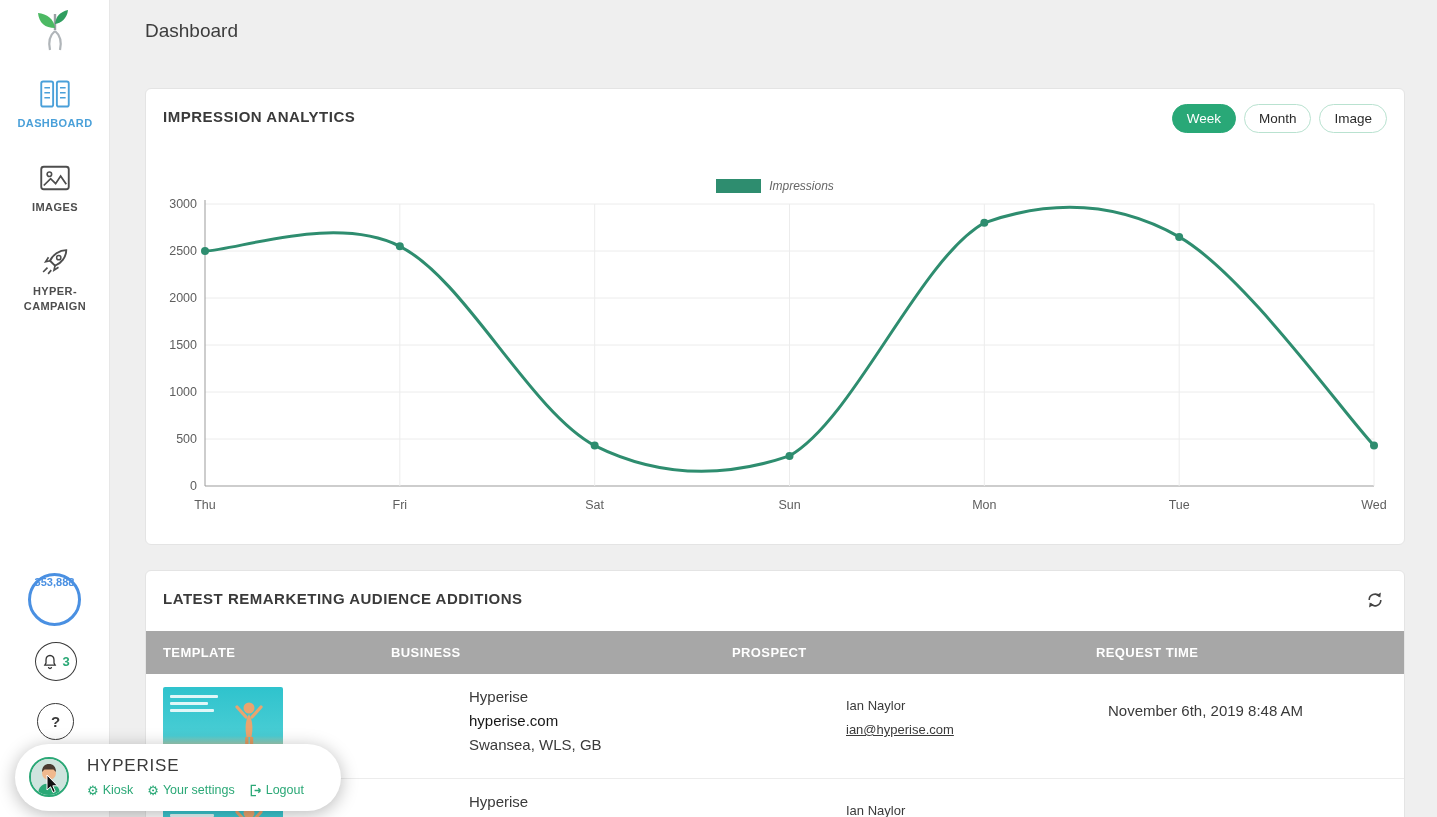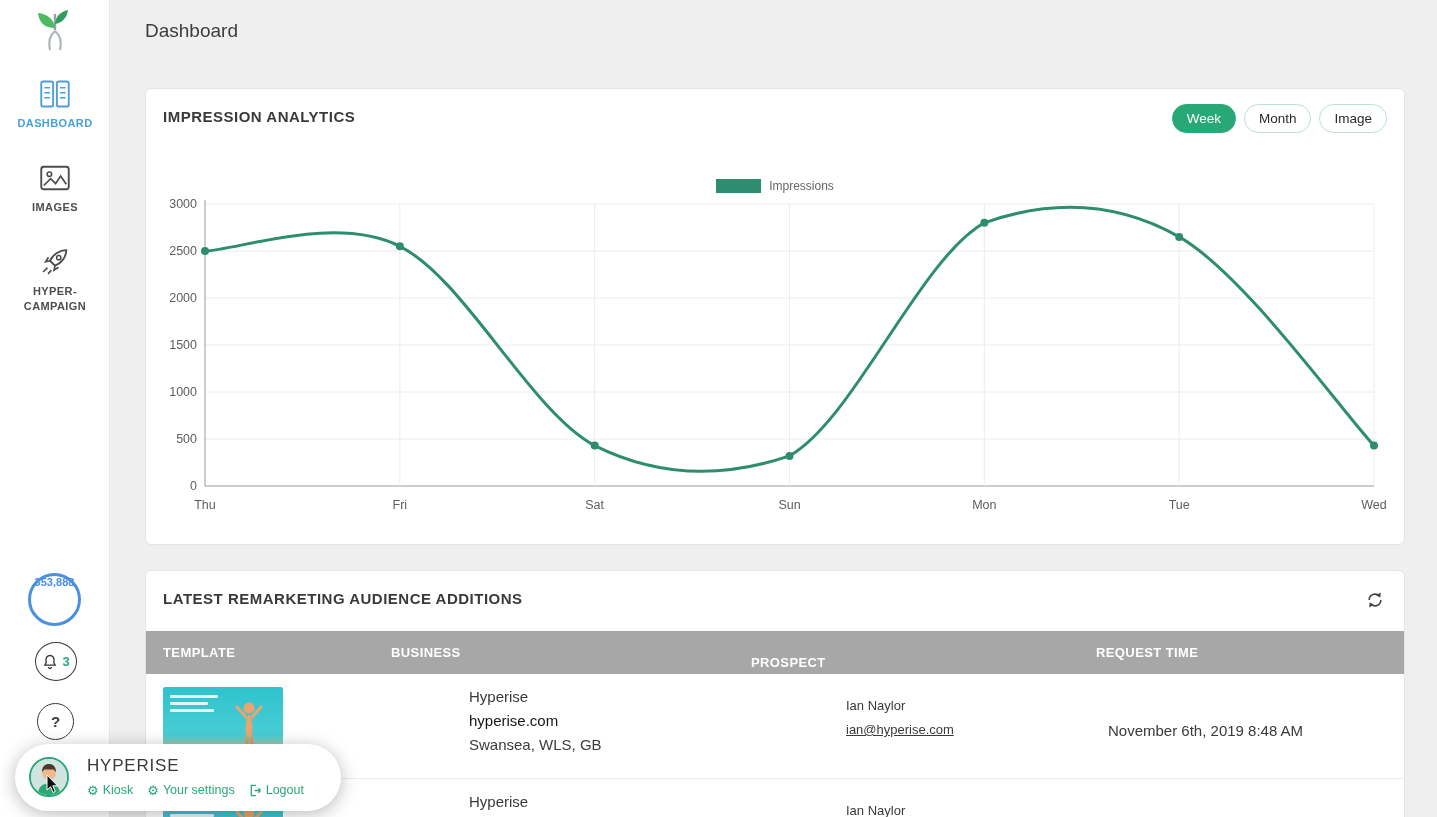--- a/index.html
+++ b/index.html
@@ -29,41 +29,41 @@
   
   .dropdown { position:absolute; left:700px; top:15px; width:350px; height:32px; border:1px solid #d9d9d9; border-radius:4px; background:#fff; display:flex; align-items:center; padding:0 12px; cursor:pointer; }
   .dropdown-placeholder { flex:1; font-size:14px; color:#b8b8b8; }
 
   
   .ranges { position:absolute; right:17px; top:15px; display:flex; gap:8px; }
   .range-btn { height:29px; padding:0 14px; border-radius:15px; border:1px solid #b9e2d0; background:#fff; font-size:13.5px; color:#2b2b2b; display:flex; align-items:center; cursor:pointer; font-family:"Liberation Sans", sans-serif; }
   .range-btn.active { background:#29a877; border-color:#29a877; color:#fff; }
 
   
-  .legend { position:absolute; left:0; right:0; top:90px; display:flex; align-items:center; justify-content:center; gap:8px; }
+  .legend { position:absolute; left:0; right:0; top:90px; display:flex; align-items:center; justify-content:center; gap:8px;font-style:italic; }
   .legend-swatch { width:45px; height:14px; background:#2e8d6f; }
   .legend-label { font-size:12px; color:#666; }
 
   #impressions-chart { position:absolute; left:14px; top:105px; }
   #impressions-chart text.tick { font-family:"Liberation Sans", sans-serif; font-size:12.5px; fill:#5e5e5e; }
 
   
   .refresh-btn { position:absolute; right:20px; top:20px; cursor:pointer; }
   .thead { position:absolute; left:0; top:60px; width:100%; height:43px; background:#a7a7a7; }
   .th { position:absolute; top:0; height:43px; line-height:43px; color:#fff; font-size:13px; font-weight:700; letter-spacing:.4px; }
-  .th.c0 { left:17px; } .th.c1 { left:229px;margin-left:16px; } .th.c2 { left:605px;margin-top:10px; } .th.c3 { left:950px; }
+  .th.c0 { left:17px; } .th.c1 { left:229px;margin-left:16px; } .th.c2 { left:586px; } .th.c3 { left:950px; }
   .trow { position:absolute; left:0; width:100%; height:105px; border-bottom:1px solid #ececec; }
   .trow.r0 { top:103px; } .trow.r1 { top:208px; }
   .thumb { position:absolute; left:17px; top:13px; width:120px; height:84px; border-radius:2px; overflow:hidden; background:linear-gradient(180deg,#2fc3cd 0%,#49cdd4 58%,#dcc99a 76%,#cdb98d 100%); }
   .thumb .txtbar { position:absolute; left:7px; height:3px; background:rgba(255,255,255,.85); border-radius:1px; }
   .cell-biz { position:absolute; left:323px; top:11px; font-size:15px; line-height:24px; color:#3a3a3a; }
   .cell-biz .domain { color:#161616; }
   .cell-pro { position:absolute; left:700px; top:20px; font-size:13px; line-height:24px; color:#3a3a3a; }
   .email-link { color:#3a3a3a; text-decoration:underline; cursor:pointer; }
-  .cell-time { position:absolute; left:962px; top:48px; font-size:15px; color:#3a3a3a; }
+  .cell-time { position:absolute; left:962px; top:28px; font-size:15px; color:#3a3a3a; }
 
   
   .user-popup { position:absolute; left:15px; top:744px; width:326px; height:67px; border-radius:34px; background:#fff; box-shadow:0 3px 18px rgba(0,0,0,.28); z-index:20; }
   .avatar { position:absolute; left:14px; top:13px; width:40px; height:40px; border:2px solid #2aa876; border-radius:50%; overflow:hidden; background:#dfeae6; cursor:pointer; }
   .user-name { position:absolute; left:72px; top:12px; font-size:17px; font-weight:500; color:#3a3a3a; letter-spacing:.8px; }
   .user-links { position:absolute; left:72px; top:39px; display:flex; gap:14px; align-items:center; }
   .user-link { color:#2aa876; font-size:12.5px; display:flex; align-items:center; gap:4px; cursor:pointer; }
   .gear-glyph { font-size:13px; line-height:13px; }
 
   .cursor { position:absolute; left:46px; top:775px; z-index:40; }

